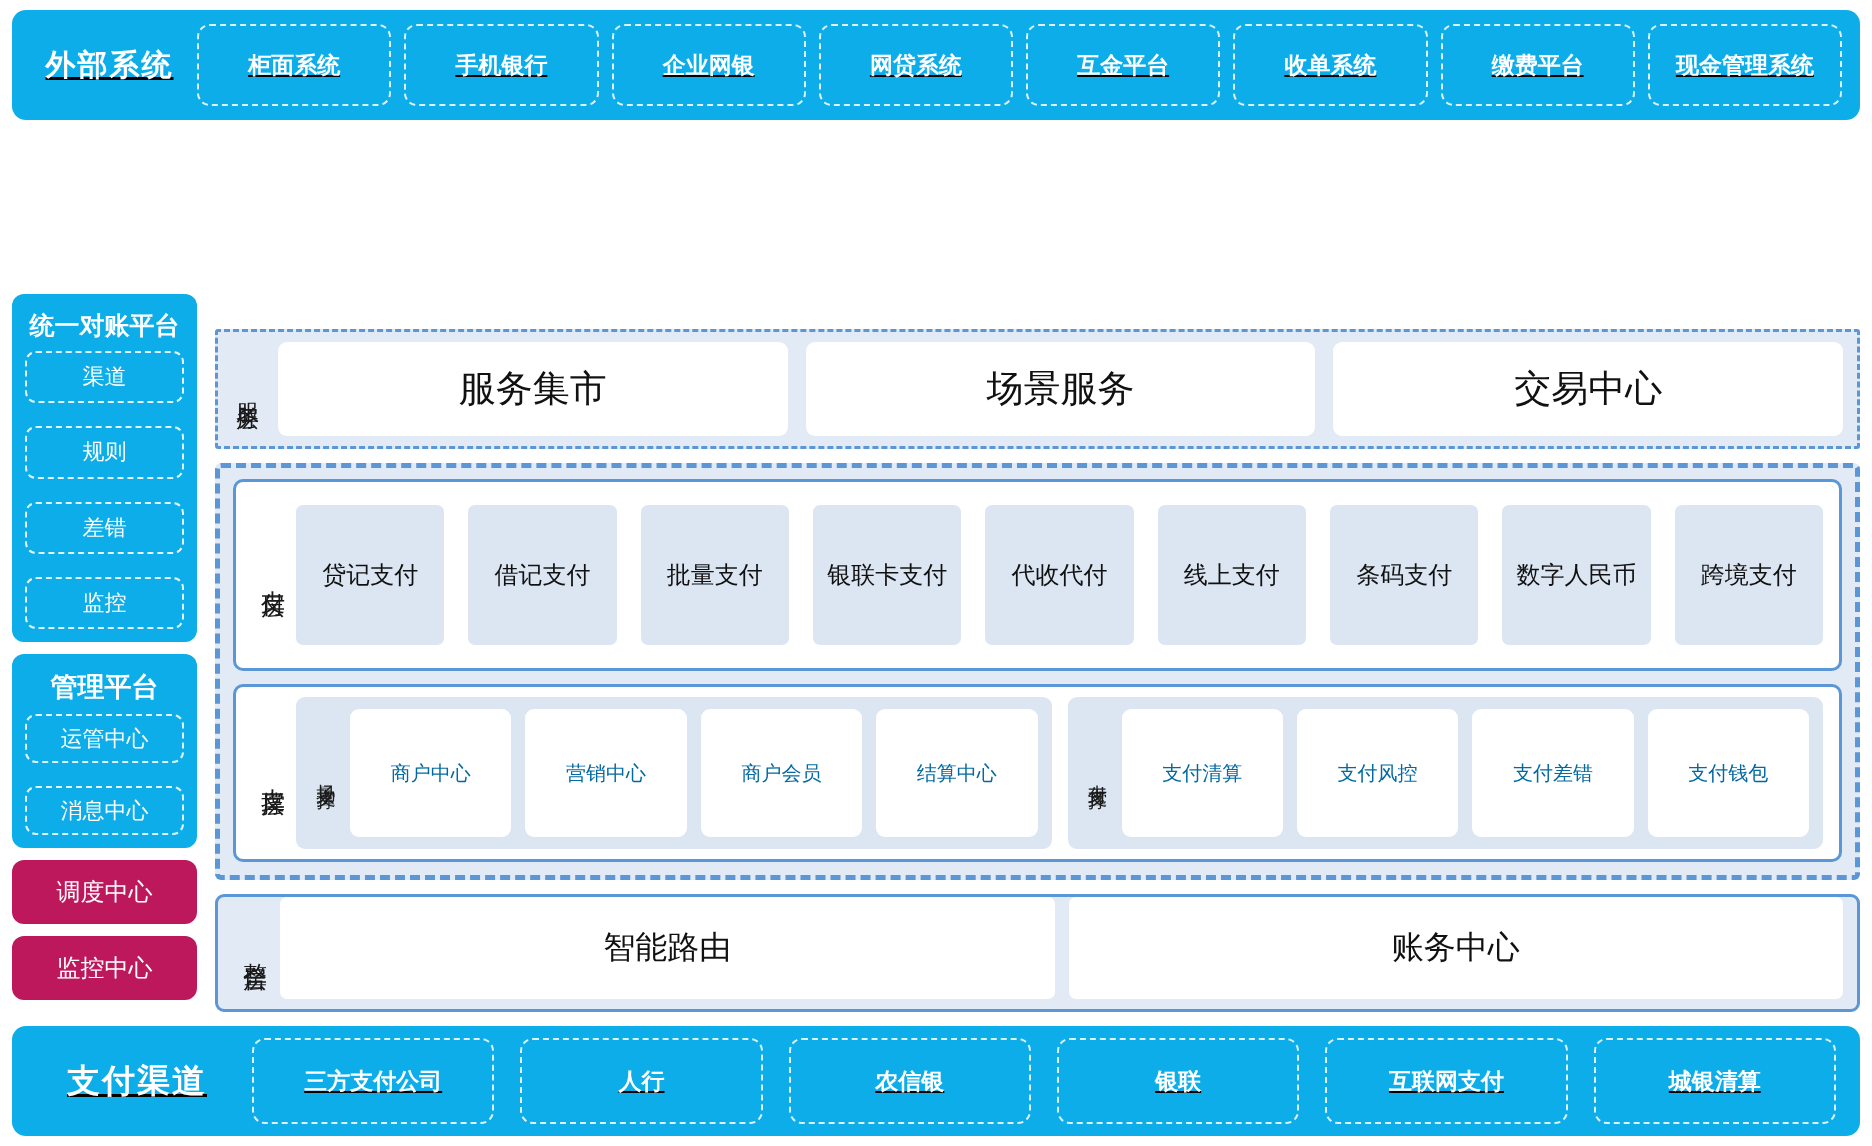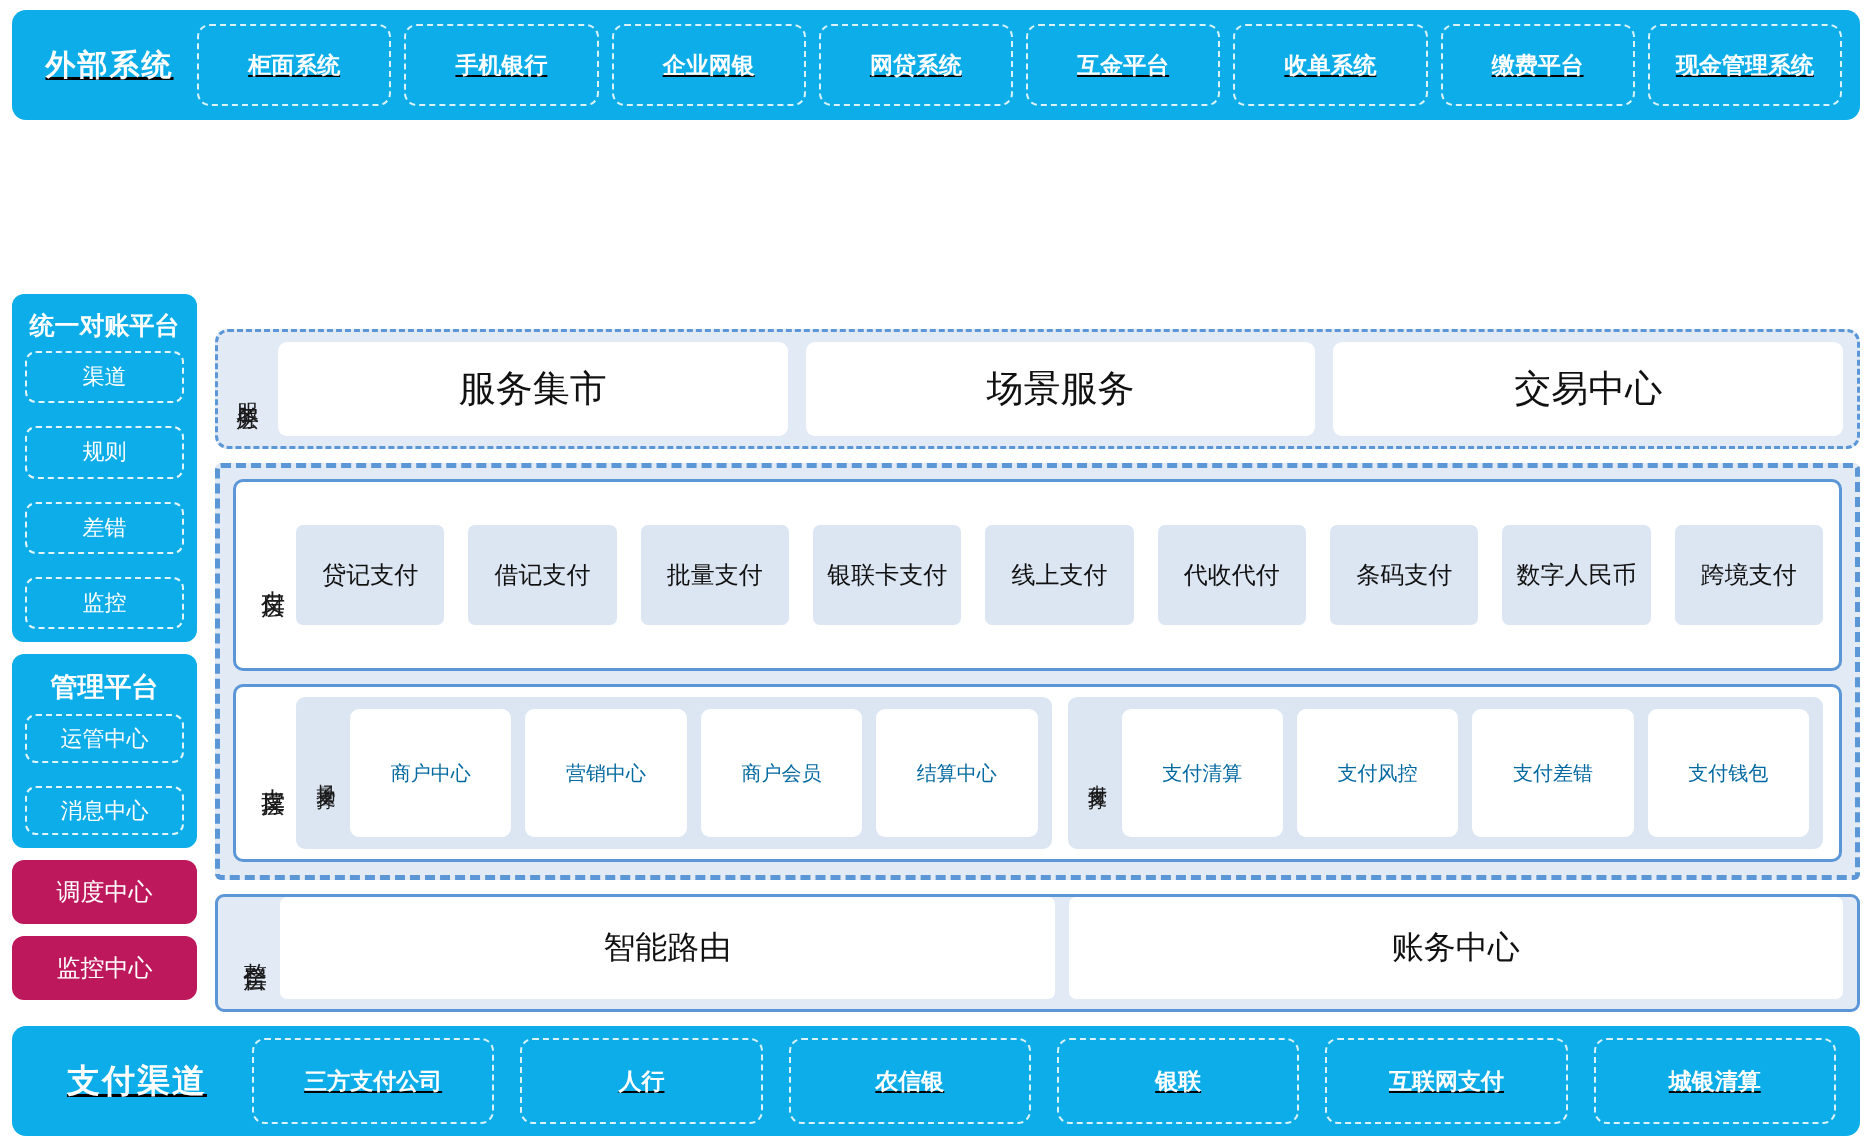--- a/index.html
+++ b/index.html
@@ -168,21 +168,21 @@
     text-align: center;
     white-space: nowrap;
     user-select: none;
   }
 
   
   #service-layer {
     flex: 0 0 120px;
     background: #E2EAF6;
     border: 3px dashed #5B96D6;
-    border-radius: 13px;
+    border-radius: 3px;
     box-sizing: border-box;
     display: flex;
     align-items: center;
     padding: 10px 14px 10px 4px;
     gap: 14px;
   }
   #service-layer .layer-label { width: 34px; font-size: 23px; margin: 0 4px; }
   .service-items {
     flex: 1 1 auto;
     display: flex;
@@ -229,21 +229,21 @@
   #payment-layer { flex: 0 0 192px; }
   #support-layer { flex: 1 1 auto; }
 
   #payment-layer .layer-label { width: 34px; font-size: 24px; margin-left: 6px; }
   #support-layer .layer-label { width: 34px; font-size: 24px; margin-left: 6px; }
 
   .payment-items {
     flex: 1 1 auto;
     display: flex;
     gap: 24px;
-    height: 100px;
+    height: 140px;
     border-radius: 26px;
   }
   .payment-card {
     flex: 1 1 0;
     background: #DCE6F3;
     border-radius: 7px;
     display: flex;
     align-items: center;
     justify-content: center;
     font-size: 24px;
@@ -395,22 +395,22 @@
 
       <div id="core-container">
 
         <div class="inner-box" id="payment-layer">
           <div class="layer-label">支付层</div>
           <div class="payment-items">
             <div class="payment-card">贷记支付</div>
             <div class="payment-card">借记支付</div>
             <div class="payment-card">批量支付</div>
             <div class="payment-card">银联卡支付</div>
+            <div class="payment-card">代收代付</div>
             <div class="payment-card">线上支付</div>
-            <div class="payment-card">代收代付</div>
             <div class="payment-card">条码支付</div>
             <div class="payment-card">数字人民币</div>
             <div class="payment-card">跨境支付</div>
           </div>
         </div>
 
         <div class="inner-box" id="support-layer">
           <div class="layer-label">支撑层</div>
           <div class="support-groups">
 

